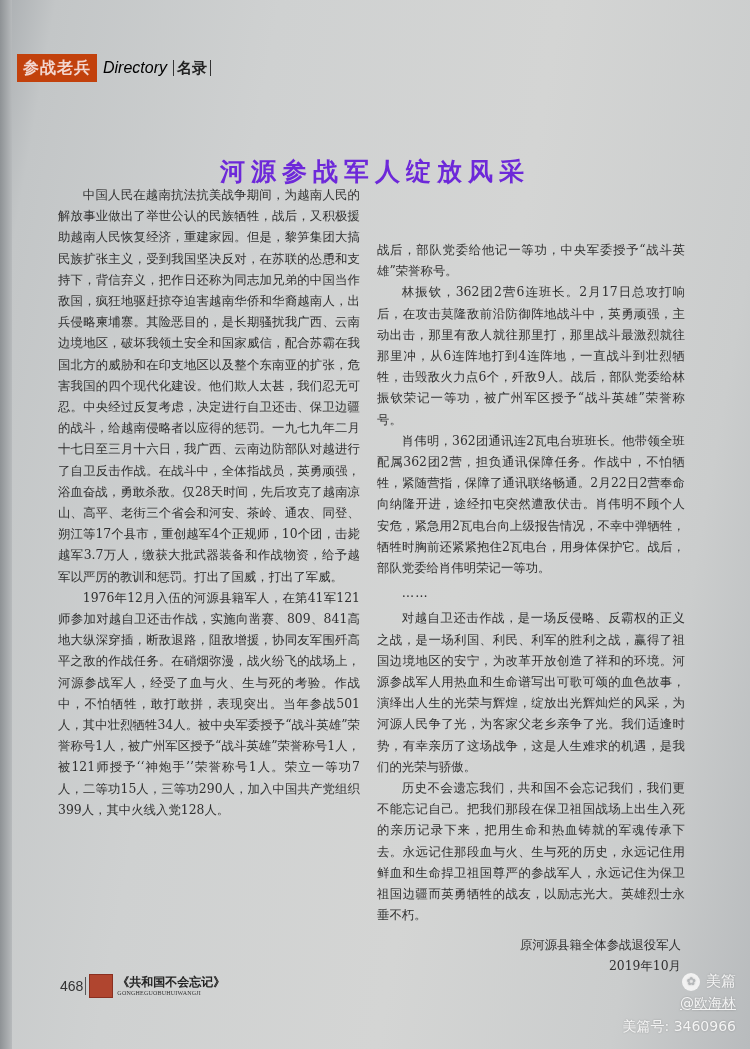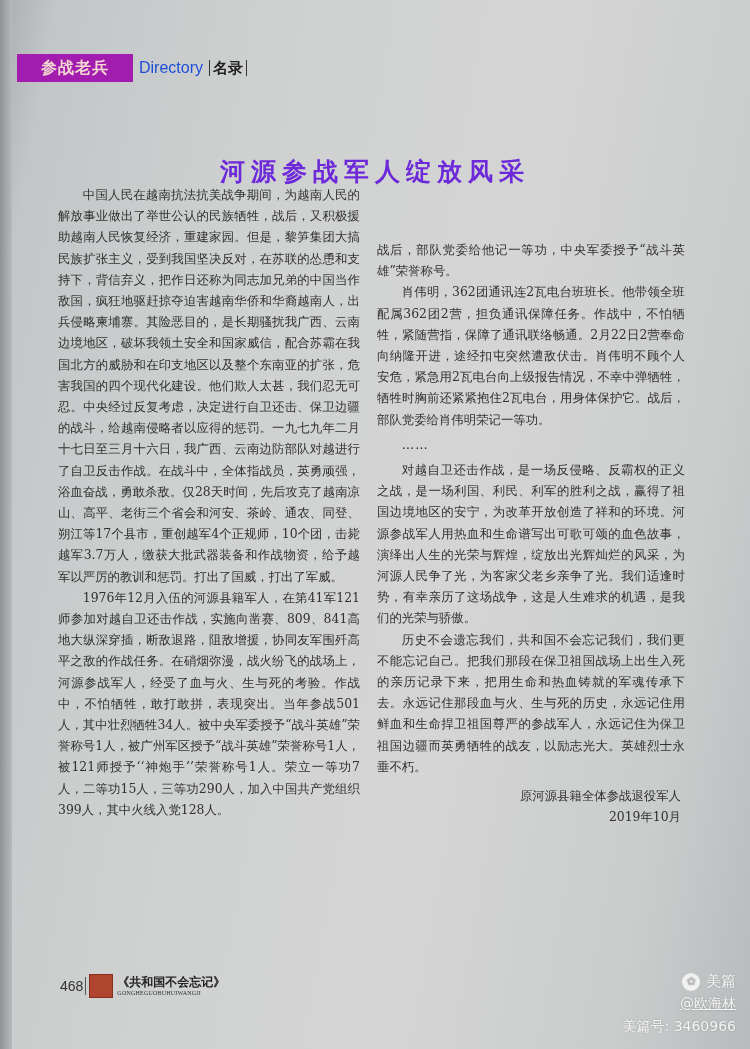--- a/index.html
+++ b/index.html
@@ -5,24 +5,24 @@
   html, body { margin:0; padding:0; }
   body {
     width:750px; height:1049px; overflow:hidden; position:relative;
     background: linear-gradient(100deg, #a9adb0 0%, #c3c6c7 6%, #cfd1d1 30%, #d4d5d4 60%, #cbcdcd 85%, #b8bbbd 100%);
     font-family: "DejaVu Serif", "Liberation Serif", serif;
     color:#2a2a2a;
   }
   .page-shadow-left { position:absolute; left:0; top:0; width:12px; height:100%; background:linear-gradient(90deg,#8e9295,#b7babc); }
   .header { position:absolute; left:17px; top:54px; display:flex; align-items:center; }
   .section-tag {
-    background:#a21caf; color:#f2d6cf; font-family:"DejaVu Sans","Liberation Sans",sans-serif;
-    font-weight:bold; font-size:16px; padding:6px 24px; letter-spacing:1px; line-height:1;
+    background:#c2410c; color:#f2d6cf; font-family:"DejaVu Sans","Liberation Sans",sans-serif;
+    font-weight:bold; font-size:16px; padding:6px 6px; letter-spacing:1px; line-height:1;
   }
-  .header-en { font-family:"Liberation Sans","DejaVu Sans",sans-serif; font-size:16px; color:#1d4ed8; margin-left:6px; }
+  .header-en { font-family:"Liberation Sans","DejaVu Sans",sans-serif; font-size:16px; color:#000000; margin-left:6px;font-style:italic; }
   .header-sep { display:inline-block; width:1px; height:16px; background:#333; margin:0 3px 0 6px; }
   .header-zh { font-family:"DejaVu Sans",sans-serif; font-weight:bold; font-size:15px; color:#222; }
   .header-sep2 { display:inline-block; width:1px; height:16px; background:#333; margin-left:3px; }
 
   .title {
     position:absolute; left:0; right:0; top:138px; text-align:center;
     font-family:"DejaVu Serif",serif; font-weight:bold; font-size:25px; letter-spacing:6px; color:#6d28d9;
   }
   .col {
     position:absolute; top:184px; font-size:12.4px; line-height:21.2px; color:#303030; text-align:justify;
@@ -65,20 +65,21 @@
 
 <h1 class="title">河源参战军人绽放风采</h1>
 
 <div class="col left">
   <p>中国人民在越南抗法抗美战争期间，为越南人民的解放事业做出了举世公认的民族牺牲，战后，又积极援助越南人民恢复经济，重建家园。但是，黎笋集团大搞民族扩张主义，受到我国坚决反对，在苏联的怂恿和支持下，背信弃义，把作日还称为同志加兄弟的中国当作敌国，疯狂地驱赶掠夺迫害越南华侨和华裔越南人，出兵侵略柬埔寨。其险恶目的，是长期骚扰我广西、云南边境地区，破坏我领土安全和国家威信，配合苏霸在我国北方的威胁和在印支地区以及整个东南亚的扩张，危害我国的四个现代化建设。他们欺人太甚，我们忍无可忍。中央经过反复考虑，决定进行自卫还击、保卫边疆的战斗，给越南侵略者以应得的惩罚。一九七九年二月十七日至三月十六日，我广西、云南边防部队对越进行了自卫反击作战。在战斗中，全体指战员，英勇顽强，浴血奋战，勇敢杀敌。仅28天时间，先后攻克了越南凉山、高平、老街三个省会和河安、茶岭、通农、同登、朔江等17个县市，重创越军4个正规师，10个团，击毙越军3.7万人，缴获大批武器装备和作战物资，给予越军以严厉的教训和惩罚。打出了国威，打出了军威。</p>
   <p>1976年12月入伍的河源县籍军人，在第41军121师参加对越自卫还击作战，实施向凿赛、809、841高地大纵深穿插，断敌退路，阻敌增援，协同友军围歼高平之敌的作战任务。在硝烟弥漫，战火纷飞的战场上，河源参战军人，经受了血与火、生与死的考验。作战中，不怕牺牲，敢打敢拼，表现突出。当年参战501人，其中壮烈牺牲34人。被中央军委授予“战斗英雄”荣誉称号1人，被广州军区授予“战斗英雄”荣誉称号1人，被121师授予‘‘神炮手’’荣誉称号1人。荣立一等功7人，二等功15人，三等功290人，加入中国共产党组织399人，其中火线入党128人。</p>
 </div>
 
 <div class="col right">
   <p class="noindent">战后，部队党委给他记一等功，中央军委授予“战斗英雄”荣誉称号。</p>
+  <p>林振钦，362团2营6连班长。2月17日总攻打响后，在攻击莫隆敌前沿防御阵地战斗中，英勇顽强，主动出击，那里有敌人就往那里打，那里战斗最激烈就往那里冲，从6连阵地打到4连阵地，一直战斗到壮烈牺牲，击毁敌火力点6个，歼敌9人。战后，部队党委给林振钦荣记一等功，被广州军区授予“战斗英雄”荣誉称号。</p>
   <p>肖伟明，362团通讯连2瓦电台班班长。他带领全班配属362团2营，担负通讯保障任务。作战中，不怕牺牲，紧随营指，保障了通讯联络畅通。2月22日2营奉命向纳隆开进，途经扣屯突然遭敌伏击。肖伟明不顾个人安危，紧急用2瓦电台向上级报告情况，不幸中弹牺牲，牺牲时胸前还紧紧抱住2瓦电台，用身体保护它。战后，部队党委给肖伟明荣记一等功。</p>
   <p class="ellipsis">……</p>
   <p>对越自卫还击作战，是一场反侵略、反霸权的正义之战，是一场利国、利民、利军的胜利之战，赢得了祖国边境地区的安宁，为改革开放创造了祥和的环境。河源参战军人用热血和生命谱写出可歌可颂的血色故事，演绎出人生的光荣与辉煌，绽放出光辉灿烂的风采，为河源人民争了光，为客家父老乡亲争了光。我们适逢时势，有幸亲历了这场战争，这是人生难求的机遇，是我们的光荣与骄傲。</p>
   <p>历史不会遗忘我们，共和国不会忘记我们，我们更不能忘记自己。把我们那段在保卫祖国战场上出生入死的亲历记录下来，把用生命和热血铸就的军魂传承下去。永远记住那段血与火、生与死的历史，永远记住用鲜血和生命捍卫祖国尊严的参战军人，永远记住为保卫祖国边疆而英勇牺牲的战友，以励志光大。英雄烈士永垂不朽。</p>
   <p class="signature">原河源县籍全体参战退役军人</p>
   <p class="date">2019年10月</p>
 </div>
 
 <div class="footer">
   <span class="page-num">468</span>

